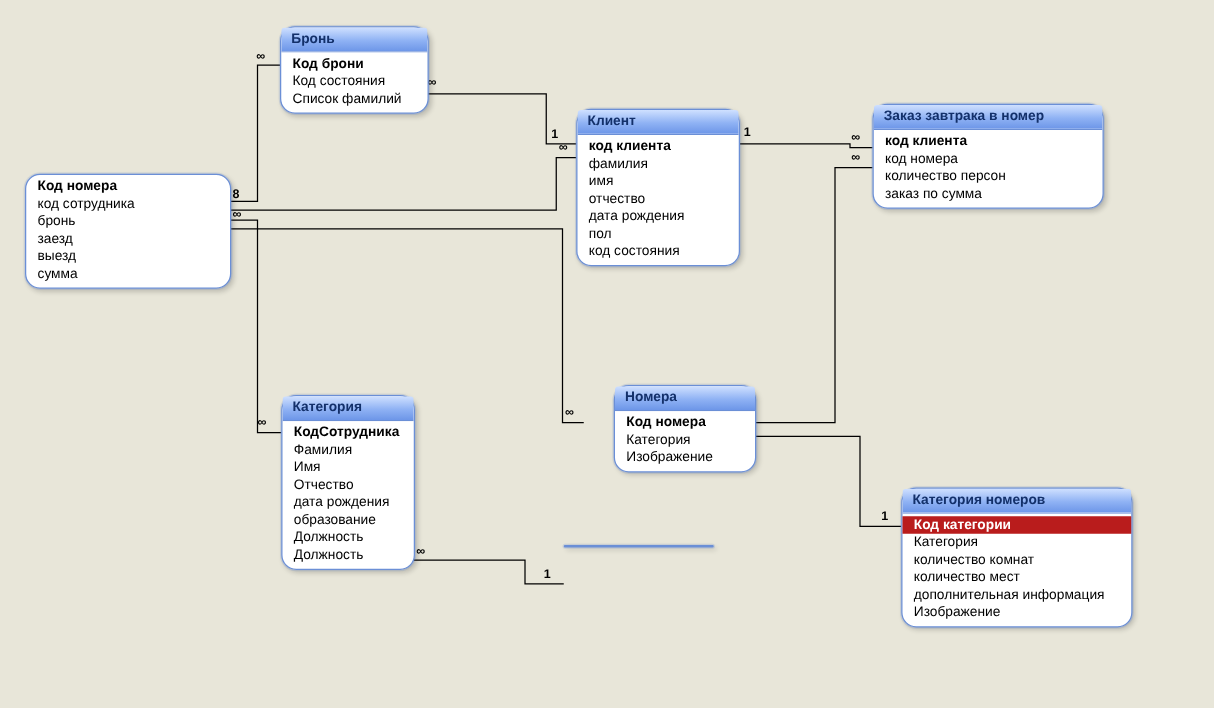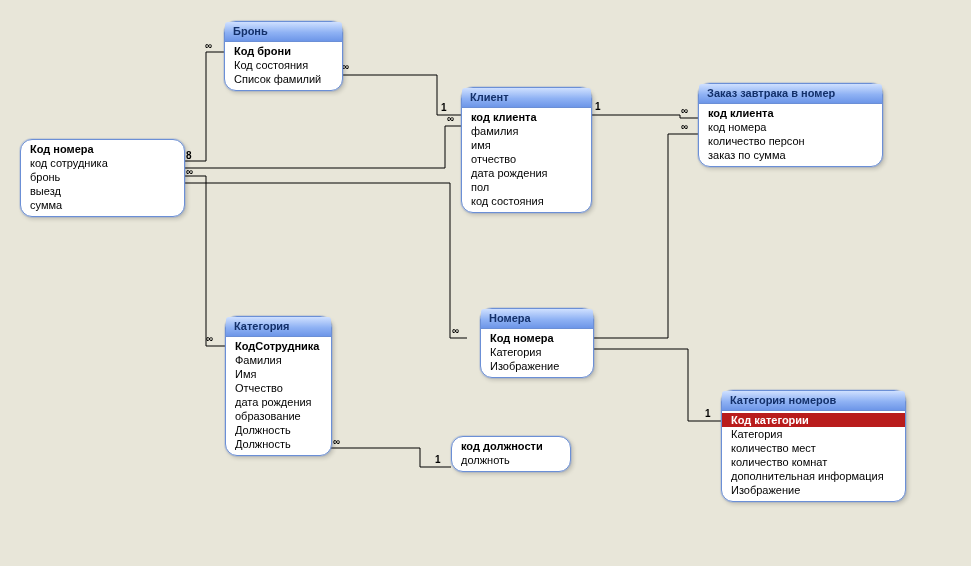--- a/index.html
+++ b/index.html
@@ -55,20 +55,21 @@
 <span class="lbl" style="left:583px;top:339px">∞</span>
 <span class="lbl" style="left:705px;top:408px">1</span>
 <span class="lbl" style="left:333px;top:436px">∞</span>
 <span class="lbl" style="left:435px;top:454px">1</span>
 
 <div class="entity" style="left:20px;top:139px;width:163px">
   <ul>
     <li class="pk">Код номера</li>
     <li>код сотрудника</li>
     <li>бронь</li>
+    <li>заезд</li>
     <li>выезд</li>
     <li>сумма</li>
   </ul>
 </div>
 
 <div class="entity" style="left:224px;top:21px;width:117px">
   <div class="hdr">Бронь</div>
   <ul>
     <li class="pk">Код брони</li>
     <li>Код состояния</li>
@@ -106,41 +107,37 @@
     <li>Фамилия</li>
     <li>Имя</li>
     <li>Отчество</li>
     <li>дата рождения</li>
     <li>образование</li>
     <li>Должность</li>
     <li>Должность</li>
   </ul>
 </div>
 
-<div class="entity" style="left:480px;top:308px;width:112px">
+<div class="entity" style="left:491px;top:308px;width:112px">
   <div class="hdr">Номера</div>
   <ul>
     <li class="pk">Код номера</li>
     <li>Категория</li>
     <li>Изображение</li>
   </ul>
 </div>
 
 <div class="entity" style="left:451px;top:436px;width:118px">
-  <ul>
-    <li class="pk">код должности</li>
-    <li>должноть</li>
-  </ul>
 </div>
 
 <div class="entity" style="left:721px;top:390px;width:183px">
   <div class="hdr">Категория номеров</div>
   <ul>
     <li class="pk sel">Код категории</li>
     <li>Категория</li>
+    <li>количество комнат</li>
     <li>количество мест</li>
-    <li>количество комнат</li>
     <li>дополнительная информация</li>
     <li>Изображение</li>
   </ul>
 </div>
 
 </div>
 
 </body></html>

